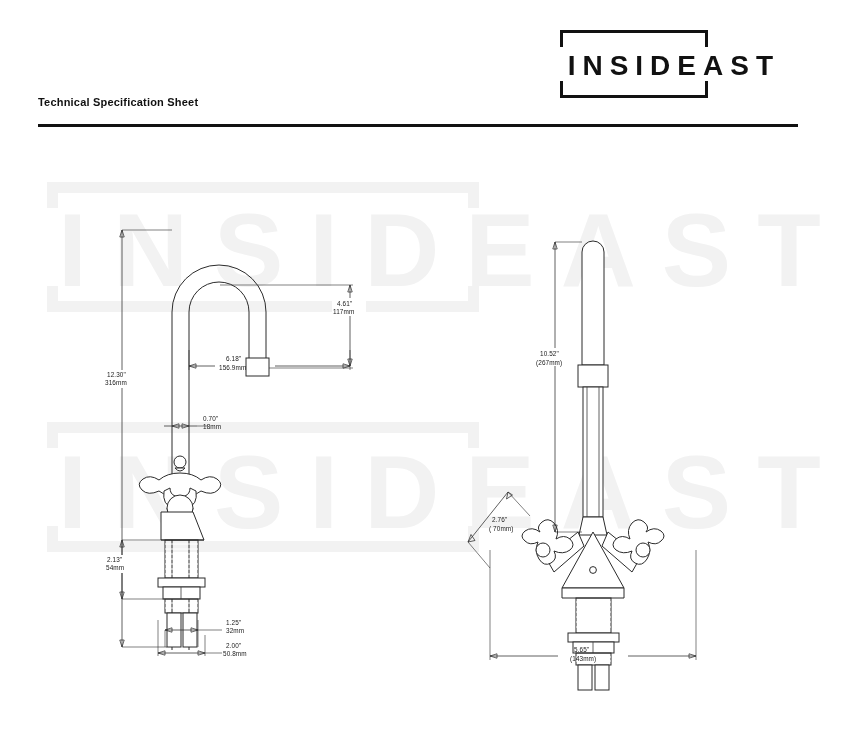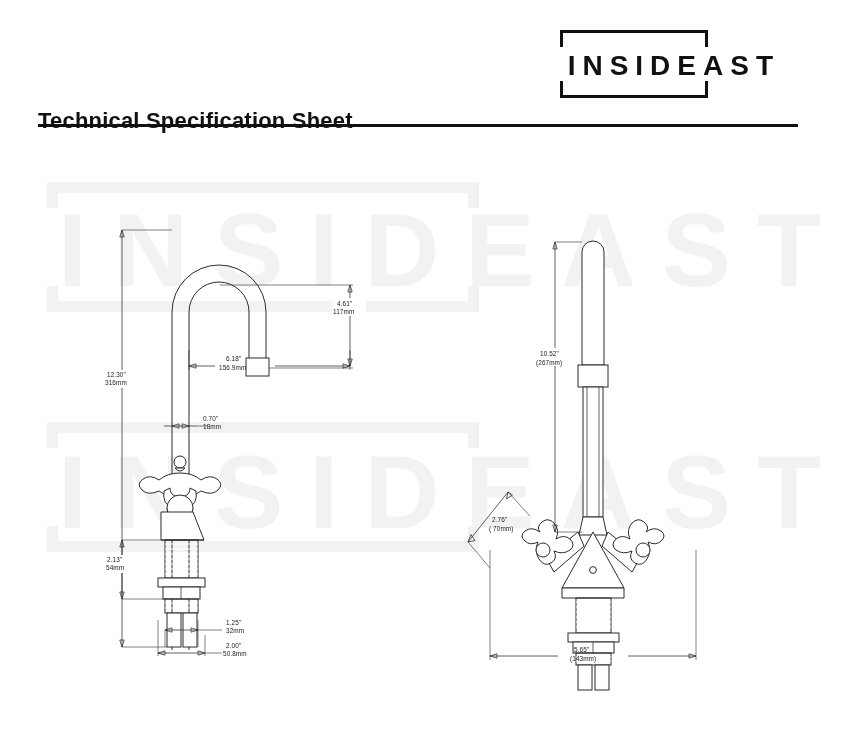--- a/index.html
+++ b/index.html
@@ -71,22 +71,22 @@
     pointer-events:none;
   }
   .logo-frame i{position:absolute;width:3px;height:14px;background:#111;}
   .logo-frame .tl{left:0;top:0;}
   .logo-frame .bl{left:0;bottom:0;}
   .logo-frame .tr{right:0;top:0;}
   .logo-frame .br{right:0;bottom:0;}
 
   .title{
     position:absolute;
-    left:38px;top:108px;
-    font-size:22px;font-weight:700;
+    left:38px;top:96px;
+    font-size:11px;font-weight:700;
     letter-spacing:.2px;
     color:#111;
     z-index:5;
     font-family:"Liberation Sans", sans-serif;
   }
   .rule{
     position:absolute;
     left:38px;top:124px;
     width:760px;height:3px;
     background:#111;

